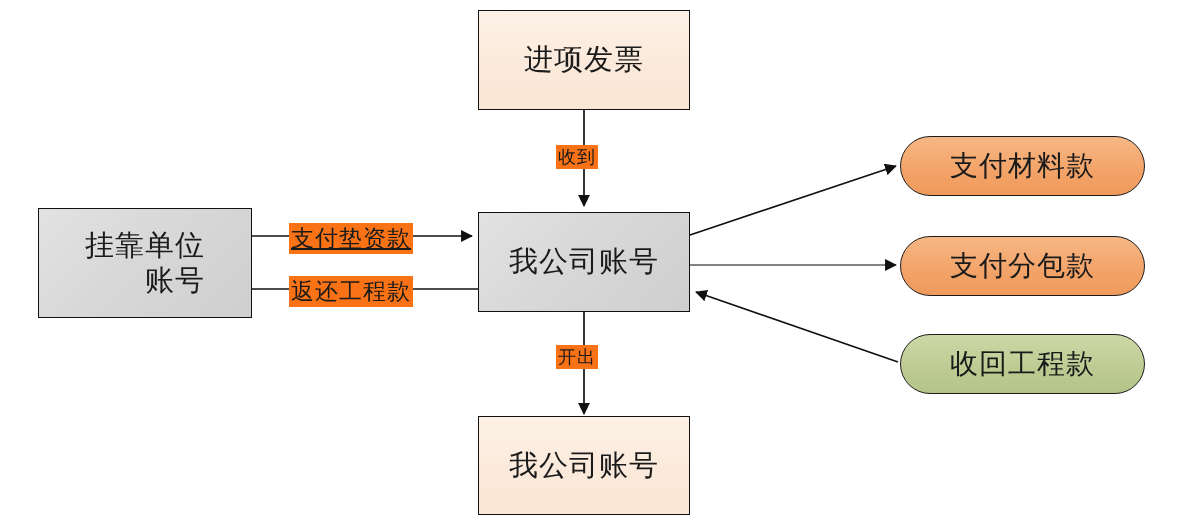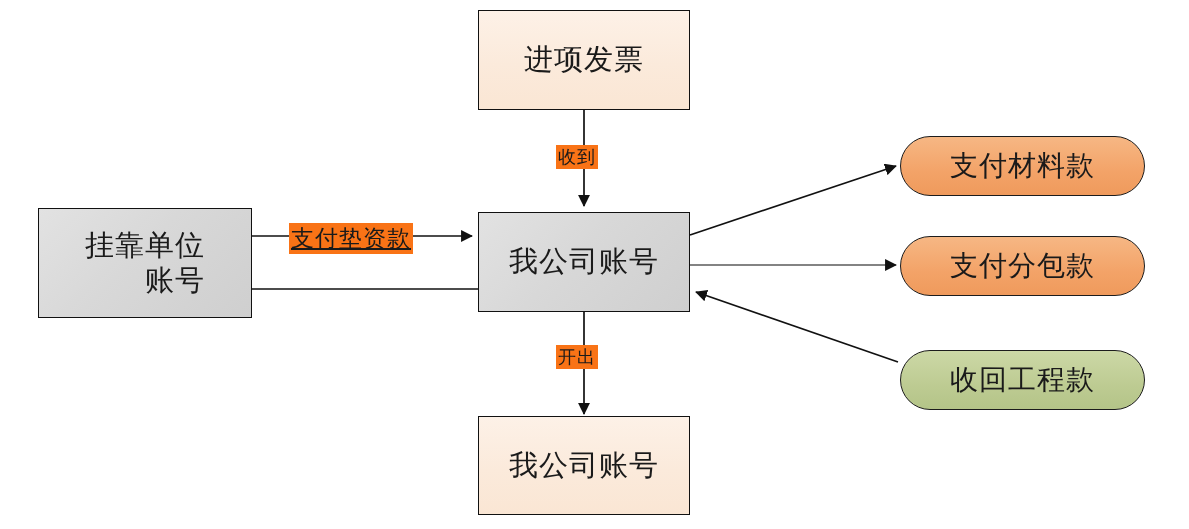--- a/index.html
+++ b/index.html
@@ -132,24 +132,25 @@
   </div>
 
   <div class="node pill-orange" style="left:900px; top:236px; width:245px; height:60px;">
     <span class="node-label">支付分包款</span>
   </div>
 
   <div class="node pill-orange" style="left:900px; top:136px; width:245px; height:60px;">
     <span class="node-label">支付材料款</span>
   </div>
 
-  <div class="node pill-green" style="left:900px; top:334px; width:245px; height:60px;margin-top:16px;">
+  <div class="node pill-green" style="left:900px; top:334px; width:245px; height:60px;">
     <span class="node-label">收回工程款</span>
   </div>
 
   <div class="edge-label vert" style="left:556px; top:145px;">收到</div>
 
   <div class="edge-label horiz" style="left:289px; top:223px;text-decoration:underline;">支付垫资款</div>
 
+  <div class="edge-label horiz" style="left:289px; top:276px;">返还工程款</div>
 
   <div class="edge-label vert" style="left:556px; top:345px;">开出</div>
 
 </div>
 
 </body></html>

